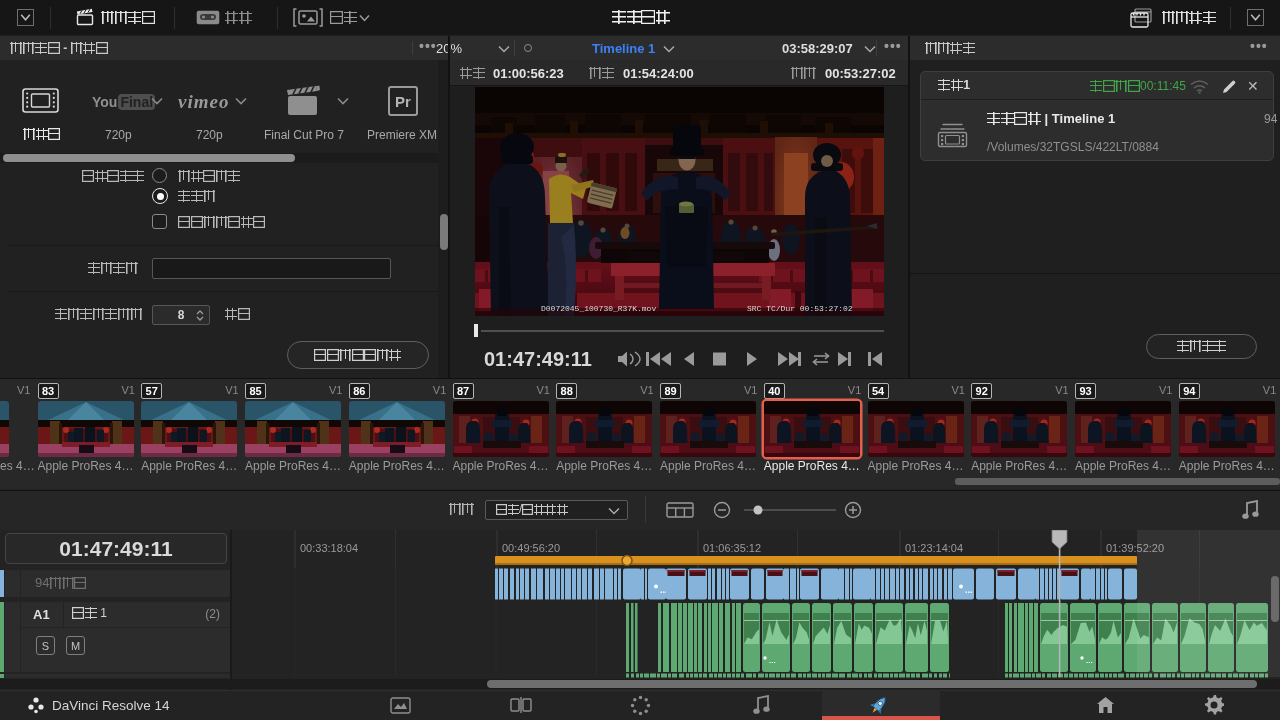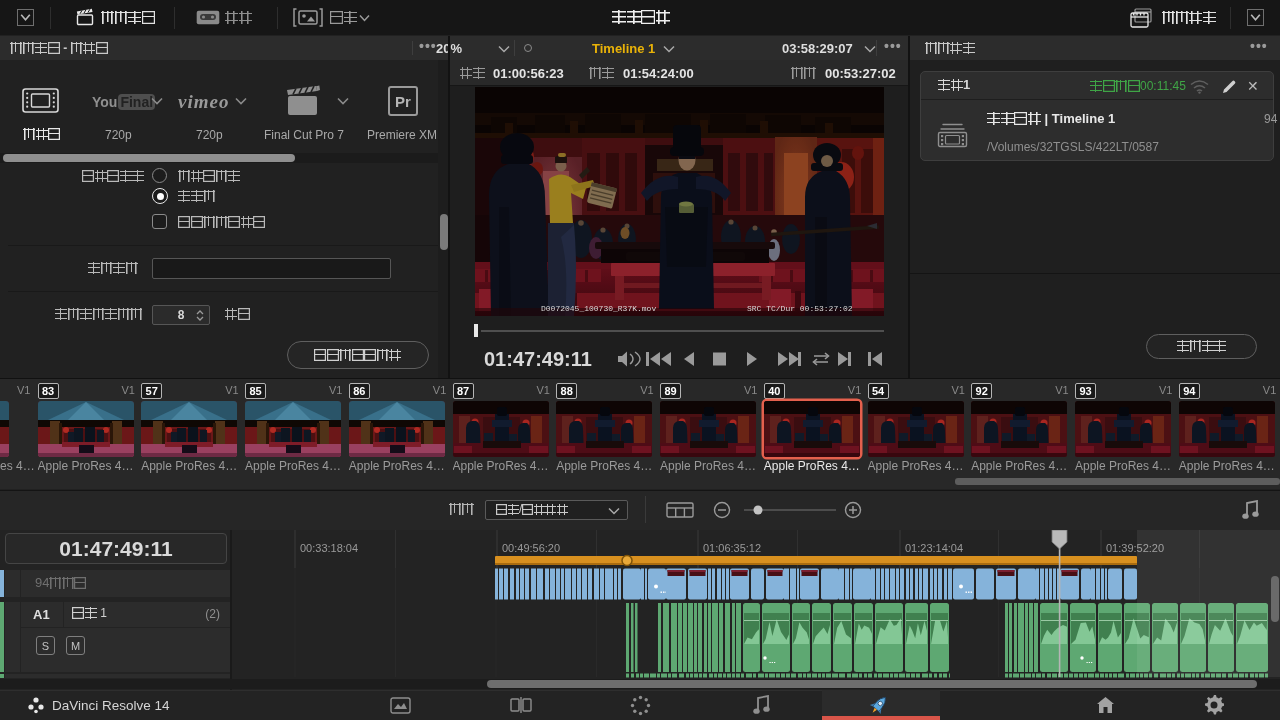--- a/index.html
+++ b/index.html
@@ -70,27 +70,27 @@
 <div class="ab" style="left:1230px;top:7px;width:1px;height:22px;background:#2e2e2e"></div>
 <div class="ab" style="left:1247px;top:9px;width:17px;height:17px;border:1px solid #6f6f6f"></div>
 <svg class="ab" style="left:1250px;top:13px" width="11" height="9" viewBox="0 0 11 9">
     <path d="M1.2 1.8 L5.5 6.8 L9.8 1.8" stroke="#b9b9b9" stroke-width="1.6" fill="none"></path>
   </svg>
 <div class="ab hdr" style="left:0;top:36px;width:448px;height:24px"></div>
 <div class="ab" style="left:10px;top:42px;color:#c9c9c9"><i class="zh p3" style="width:12px;height:12px;margin-right:0.5px"></i><i class="zh p3" style="width:12px;height:12px;margin-right:0.5px"></i><i class="zh p1" style="width:12px;height:12px;margin-right:0.5px"></i><i class="zh p2" style="width:12px;height:12px;margin-right:0.5px"></i><span style="font-size:12px;font-weight:700;vertical-align:top;line-height:12px"> - </span><i class="zh p3" style="width:12px;height:12px;margin-right:0.5px"></i><i class="zh p4" style="width:12px;height:12px;margin-right:0.5px"></i><i class="zh p2" style="width:12px;height:12px;margin-right:0.5px"></i></div>
 <div class="ab" style="left:412px;top:41px;width:1px;height:14px;background:#3e3e3e"></div>
 <div class="ab dots" style="left:419px;top:38px">•••</div>
 <div class="ab hdr" style="left:449px;top:36px;width:460px;height:24px"></div>
-<div class="ab" style="left:436px;top:41px;font-size:13px;font-weight:700;color:#dedede">20%</div>
+<div class="ab" style="left:436px;top:41px;font-size:13px;font-weight:400;color:#dedede">20%</div>
 <svg class="ab" style="left:498px;top:45px" width="12" height="8" viewBox="0 0 12 8">
     <path d="M1 1.5 L6 6.5 L11 1.5" stroke="#a9a9a9" stroke-width="1.5" fill="none"></path>
   </svg>
 <div class="ab" style="left:514px;top:40px;width:1px;height:16px;background:#3e3e3e"></div>
 <div class="ab" style="left:524px;top:44px;width:8px;height:8px;border:1.5px solid #8a8a8a;border-radius:50%"></div>
-<div class="ab" style="left:592px;top:41px;font-size:13px;font-weight:700;color:#eab308">Timeline 1</div>
+<div class="ab" style="left:592px;top:41px;font-size:13px;font-weight:700;color:#3b82f6">Timeline 1</div>
 <svg class="ab" style="left:663px;top:45px" width="12" height="8" viewBox="0 0 12 8">
     <path d="M1 1.5 L6 6.5 L11 1.5" stroke="#a9a9a9" stroke-width="1.5" fill="none"></path>
   </svg>
 <div class="ab" style="left:782px;top:41px;font-size:13px;font-weight:700;color:#dedede">03:58:29:07</div>
 <svg class="ab" style="left:864px;top:45px" width="12" height="8" viewBox="0 0 12 8">
     <path d="M1 1.5 L6 6.5 L11 1.5" stroke="#a9a9a9" stroke-width="1.5" fill="none"></path>
   </svg>
 <div class="ab" style="left:876px;top:40px;width:1px;height:16px;background:#3e3e3e"></div>
 <div class="ab dots" style="left:884px;top:38px">•••</div>
 <div class="ab hdr" style="left:910px;top:36px;width:370px;height:24px"></div>
@@ -416,21 +416,21 @@
       <rect x="4" y="18" width="2.2" height="2.2"></rect>
       <rect x="4" y="22" width="2.2" height="2.2"></rect>
 <rect x="24.8" y="14" width="2.2" height="2.2"></rect>
       <rect x="24.8" y="18" width="2.2" height="2.2"></rect>
       <rect x="24.8" y="22" width="2.2" height="2.2"></rect>
 <rect x="8.5" y="14.5" width="14" height="8.5" rx="1" fill="none" stroke="#8f8f8f" stroke-width="1.2"></rect>
 </g>
 </svg>
 <div class="ab" style="left:987px;top:112px;color:#e8e8e8"><i class="zh p1" style="width:13px;height:13px;margin-right:0.5px"></i><i class="zh p1" style="width:13px;height:13px;margin-right:0.5px"></i><i class="zh p2" style="width:13px;height:13px;margin-right:0.5px"></i><i class="zh p4" style="width:13px;height:13px;margin-right:0.5px"></i><span style="font-size:13px;font-weight:700;vertical-align:top;line-height:13px"> | Timeline 1</span></div>
 <div class="ab" style="left:1264px;top:112px;font-size:12px;color:#9a9a9a">94</div>
-<div class="ab" style="left:987px;top:140px;font-size:12px;color:#8f8f8f">/Volumes/32TGSLS/422LT/0587</div>
+<div class="ab" style="left:987px;top:140px;font-size:12px;color:#8f8f8f">/Volumes/32TGSLS/422LT/0884</div>
 <div class="ab" style="left:910px;top:273px;width:370px;height:1px;background:#141414"></div>
 <div class="ab" style="left:1146px;top:334px;width:111px;height:25px;border:1px solid #5f5f5f;border-radius:13px;background:#232323;text-align:center;color:#cfcfcf;padding-top:5px"><i class="zh p1" style="width:12px;height:12px;margin-right:0.5px"></i><i class="zh p3" style="width:12px;height:12px;margin-right:0.5px"></i><i class="zh p1" style="width:12px;height:12px;margin-right:0.5px"></i><i class="zh p1" style="width:12px;height:12px;margin-right:0.5px"></i></div>
 <div class="ab" style="left:0;top:378px;width:1280px;height:111px;background:#282828;border-top:1px solid #111"></div>
 <svg width="0" height="0" style="position:absolute">
     <defs>
       <g id="thA">
         <rect width="96" height="56" fill="#54121a"></rect>
 <rect x="0" y="0" width="96" height="19" fill="#2a5468"></rect>
 <path d="M48 1 L10 19 L86 19 Z" fill="#39708a"></path>
 <path d="M48 1 L30 19 L66 19 Z" fill="#4a85a0"></path>

